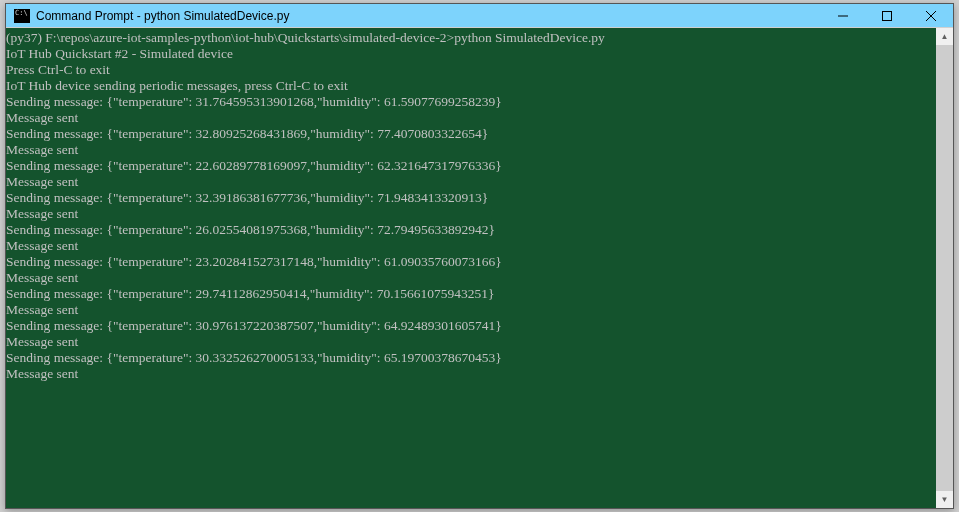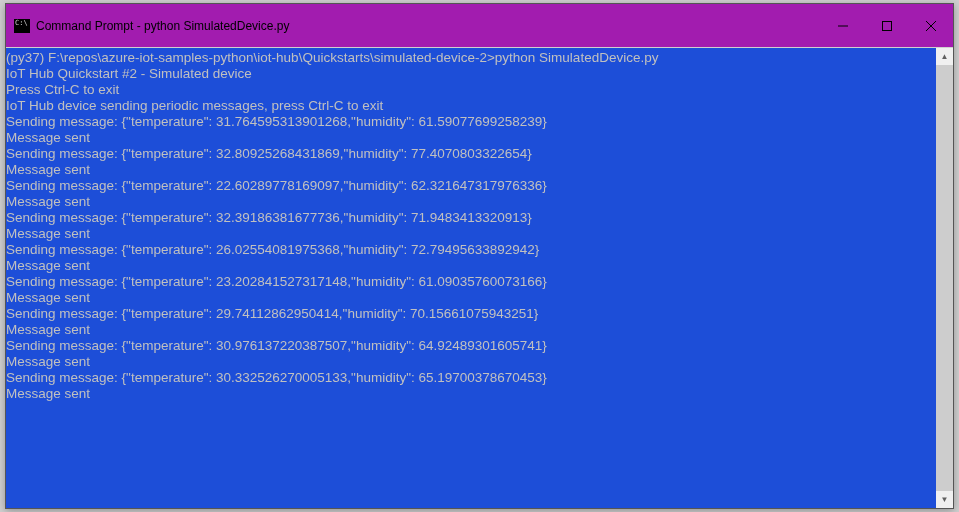--- a/index.html
+++ b/index.html
@@ -20,22 +20,22 @@
       left: 5px;
       width: 949px;
       height: 506px;
       background: #fff;
       border: 1px solid #555;
       box-shadow: 0 2px 8px rgba(0,0,0,0.3);
       display: flex;
       flex-direction: column;
     }
     .titlebar {
-      height: 44px;
-      background: #a21caf;
+      height: 24px;
+      background: #7dd3fc;
       display: flex;
       align-items: center;
       border-bottom: 1px solid #d0d0d0;
       flex-shrink: 0;
       justify-content: flex-end;
     }
     .titlebar-icon {
       width: 16px;
       height: 14px;
       margin: 0 6px 0 8px;
@@ -81,23 +81,23 @@
       height: 10px;
     }
     .terminal-wrap {
       flex: 1;
       display: flex;
       background: #000;
       overflow: hidden;
     }
     .terminal {
       flex: 1;
-      background: #1d4ed8;
+      background: #14532d;
       color: #c0c0c0;
-      font-family: Liberation Sans, sans-serif;
+      font-family: Liberation Serif, serif;
       font-size: 13.5px;
       line-height: 16px;
       padding: 2px 0 0 0;
       white-space: pre;
       overflow: hidden;
     }
     .scrollbar {
       width: 17px;
       background: #f0f0f0;
       display: flex;

